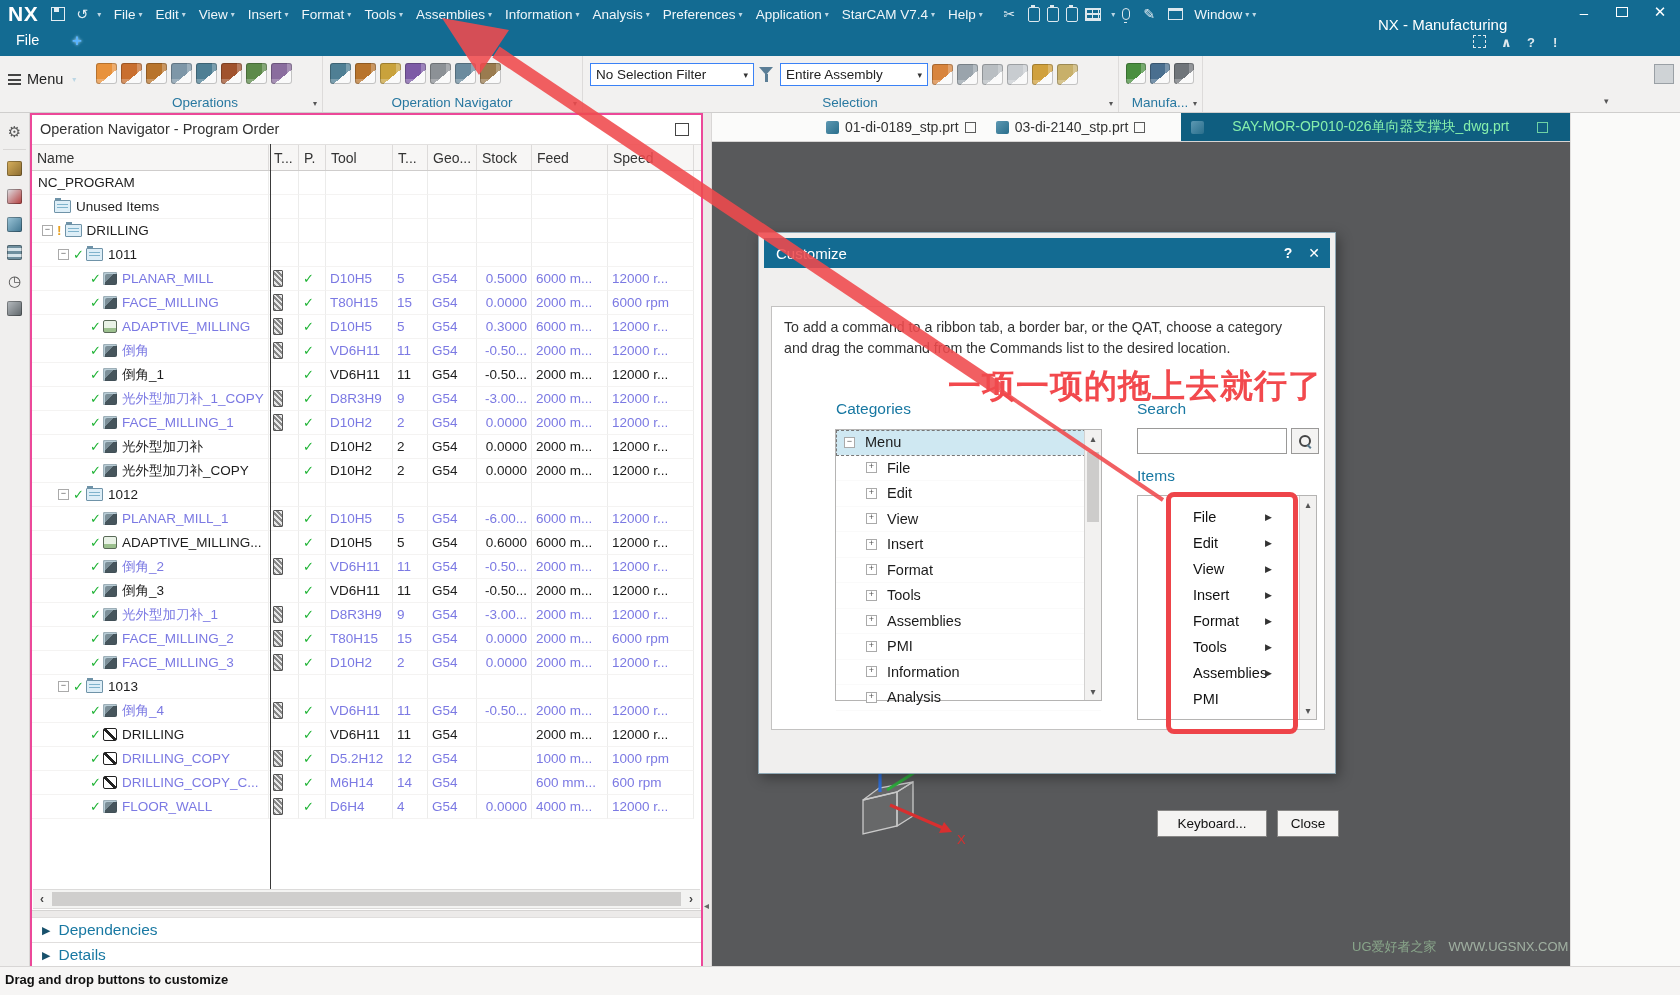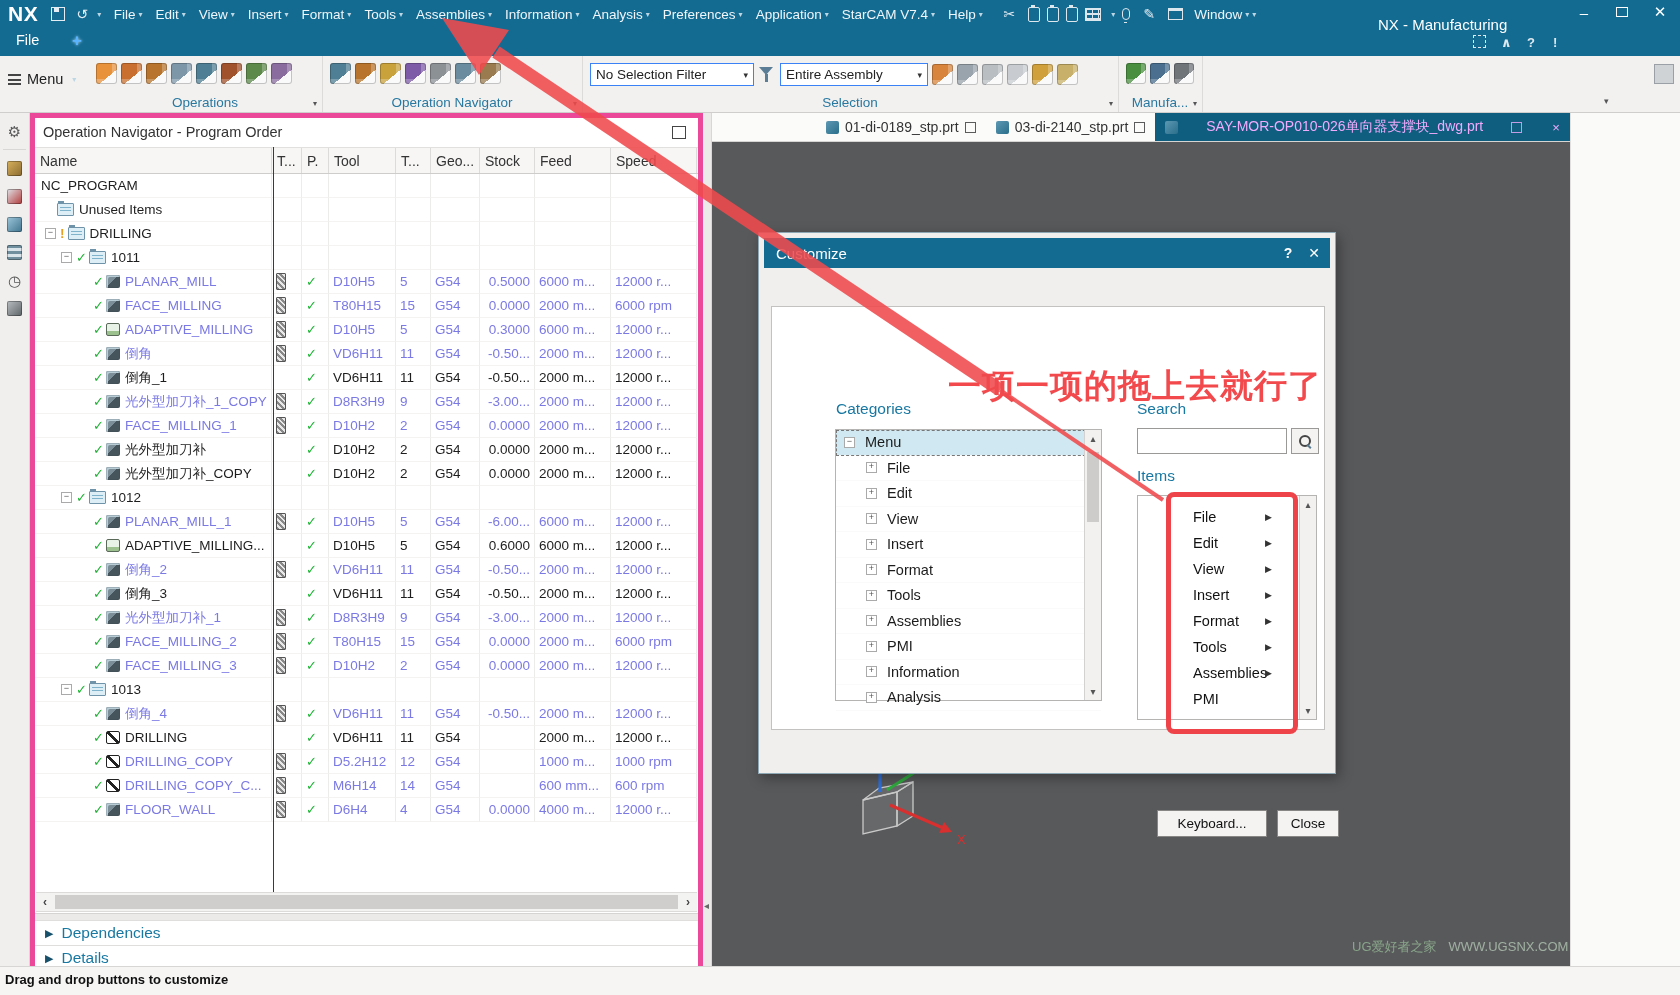--- a/index.html
+++ b/index.html
@@ -51,32 +51,32 @@
   .ricon{width:21px;height:21px;border-radius:3px;box-shadow:inset 0 0 0 1px rgba(0,0,0,.22), inset -5px -5px 0 rgba(255,255,255,.25);}
   .combo{height:23px;background:#fff;border:1px solid #3b82f6;font-size:13.5px;color:#222;display:inline-flex;align-items:center;padding:0 5px;box-sizing:border-box;}
   .combo .cfill{flex:1;}
   .combo .ccar{font-size:9px;color:#333;margin-left:4px;}
   .funnelwrap{width:18px;height:20px;position:relative;display:inline-block;}
   .funnelwrap::before{content:"";position:absolute;left:1px;top:2px;border-left:7px solid transparent;border-right:7px solid transparent;border-top:8px solid #5b7e96;}
   .funnelwrap::after{content:"";position:absolute;left:7px;top:9px;width:3px;height:8px;background:#5b7e96;}
   
   #tabstrip{left:712px;top:113px;width:858px;height:29px;background:#fbfbfa;border-bottom:1px solid #d7d5d4;box-sizing:border-box;display:flex;align-items:stretch;padding-left:104px;}
   .ptab{display:flex;align-items:center;gap:6px;padding:0 10px;font-size:14px;color:#333;white-space:nowrap;}
-  .ptab.active{background:#0f5e80;color:#f0abfc;gap:28px;}
+  .ptab.active{background:#0f5e80;color:#86efac;margin-left:26px;gap:28px;}
   .partico{width:13px;height:13px;border-radius:2px;background:linear-gradient(135deg,#5d98b2,#2a6f8c);display:inline-flex;align-items:center;justify-content:center;color:#d8efdc;font-size:8px;}
   .wicon{width:9px;height:9px;border:1.2px solid currentColor;display:inline-block;position:relative;opacity:.8;}
   .tabclose{font-size:13px;margin-left:2px;}
   #tab-overflow{left:1604px;top:119px;font-size:13.5px;color:#333;}
   
   #leftbar{left:0;top:113px;width:30px;height:853px;background:#f0efee;border-right:1px solid #d9d7d6;box-sizing:border-box;}
   .lbi{width:19px;height:19px;margin:9px auto 0 auto;display:flex;align-items:center;justify-content:center;font-size:15px;color:#5a5a5a;}
   .lbsep{height:1px;background:#d9d7d6;margin:8px 3px;}
   .lbblock{width:15px;height:15px;border-radius:2px;box-shadow:inset 0 0 0 1px rgba(0,0,0,.3);}
   
-  #navpanel{left:30px;top:113px;width:673px;height:853px;background:#fff;border:5px solid #ec4899;box-sizing:border-box;z-index:2;}
+  #navpanel{left:30px;top:113px;width:673px;height:853px;background:#fff;border:2px solid #ec4899;box-sizing:border-box;z-index:2;}
   #np-title{height:29px;line-height:29px;padding-left:8px;font-size:14.5px;color:#333;position:relative;}
   #np-float{position:absolute;right:12px;top:8px;width:12px;height:11px;border:1.5px solid #444;}
   #ophead{display:flex;height:27px;background:#f7f6f5;border-top:1px solid #e2e0df;border-bottom:1px solid #cfcdcc;box-sizing:border-box;}
   .hcell{font-size:14px;color:#333;display:flex;align-items:center;padding:0 5px;border-right:1px solid #dddbda;box-sizing:border-box;}
   #oprows{position:relative;}
   .trow{display:flex;height:24px;}
   .cell{border-right:1px solid #ececeb;border-bottom:1px solid #f4f3f2;font-size:13.5px;display:flex;align-items:center;padding:0 4px;box-sizing:border-box;overflow:hidden;white-space:nowrap;}
   .cname{padding:0;}
   .blue{color:#7b79e3;}
   .blk{color:#1d1d1d;}
@@ -856,20 +856,21 @@
 
 <div class="abs" id="dialog">
   <div id="dlg-title">
     <span>Customize</span>
     <span class="dt-btns">
       <span class="dtb">?</span>
       <span class="dtb">✕</span>
     </span>
   </div>
   <div id="dlg-content">
+    <div id="dlg-desc">To add a command to a ribbon tab, a border bar, or the QAT, choose a category and drag the command from the Commands list to the desired location.</div>
     <div class="sec" id="cats-label">Categories</div>
     <div id="catbox">
       <div id="catrows">
           <div class="catrow sel">
             <span class="expand">−</span>
             <span style="margin-left: 6px;">Menu</span>
           </div>
           <div class="catrow child">
             <span class="expand">+</span>
             <span style="margin-left: 6px;">File</span>

